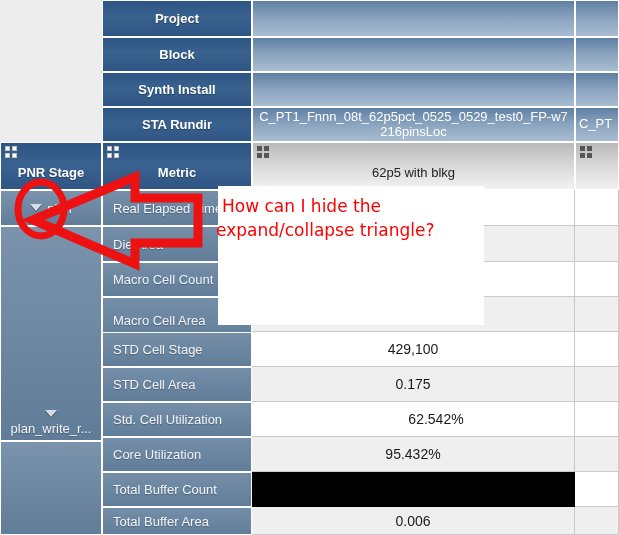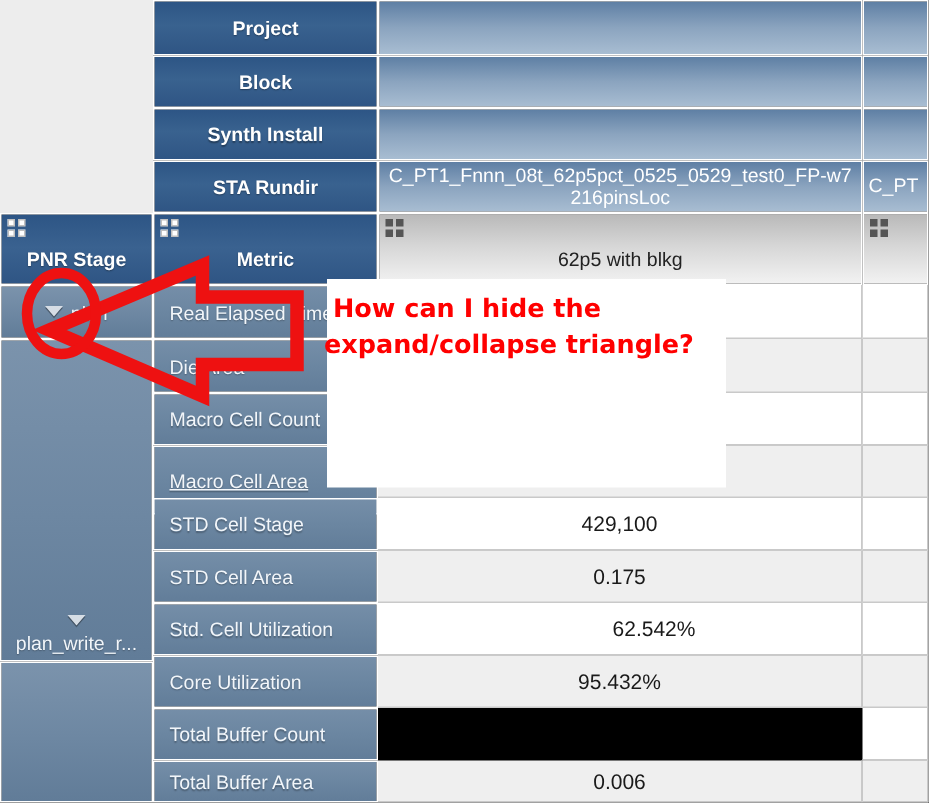--- a/index.html
+++ b/index.html
@@ -146,21 +146,21 @@
     position: absolute;
     background: #ffffff;
     z-index: 40;
   }
 
   
   .annot {
     position: absolute;
     z-index: 50;
     color: #ff0000;
-    font-weight: bold;
+    font-weight: normal;
     font-size: 17px;
     line-height: 24px;
     font-family: "DejaVu Sans", sans-serif;
   }
 
   
   .callout-svg {
     position: absolute;
     left: 0;
     top: 0;
@@ -250,21 +250,21 @@
   <div class="cell val-cell val-odd" style="left:575px;top:190px;width:44px;height:36px;"></div>
 
   <div class="cell metric-cell" style="left:102px;top:226px;width:150px;height:36px;">Die Area</div>
   <div class="cell val-cell val-even" style="left:252px;top:226px;width:323px;height:36px;"></div>
   <div class="cell val-cell val-even" style="left:575px;top:226px;width:44px;height:36px;"></div>
 
   <div class="cell metric-cell" style="left:102px;top:262px;width:150px;height:35px;">Macro Cell Count</div>
   <div class="cell val-cell val-odd" style="left:252px;top:262px;width:323px;height:35px;"></div>
   <div class="cell val-cell val-odd" style="left:575px;top:262px;width:44px;height:35px;"></div>
 
-  <div class="cell metric-cell" style="left:102px;top:297px;width:150px;height:46px;text-decoration:underline;">Macro Cell Area</div>
+  <div class="cell metric-cell" style="left:102px;top:297px;width:150px;height:46px;">Macro Cell Area</div>
   <div class="cell val-cell val-even" style="left:252px;top:297px;width:323px;height:35px;"></div>
   <div class="cell val-cell val-even" style="left:575px;top:297px;width:44px;height:35px;"></div>
 
   <div class="cell metric-cell" style="left:102px;top:332px;width:150px;height:35px;">STD Cell Stage</div>
   <div class="cell val-cell val-odd" style="left:252px;top:332px;width:323px;height:35px;">429,100</div>
   <div class="cell val-cell val-odd" style="left:575px;top:332px;width:44px;height:35px;"></div>
 
   <div class="cell metric-cell" style="left:102px;top:367px;width:150px;height:35px;">STD Cell Area</div>
   <div class="cell val-cell val-even" style="left:252px;top:367px;width:323px;height:35px;">0.175</div>
   <div class="cell val-cell val-even" style="left:575px;top:367px;width:44px;height:35px;"></div>

